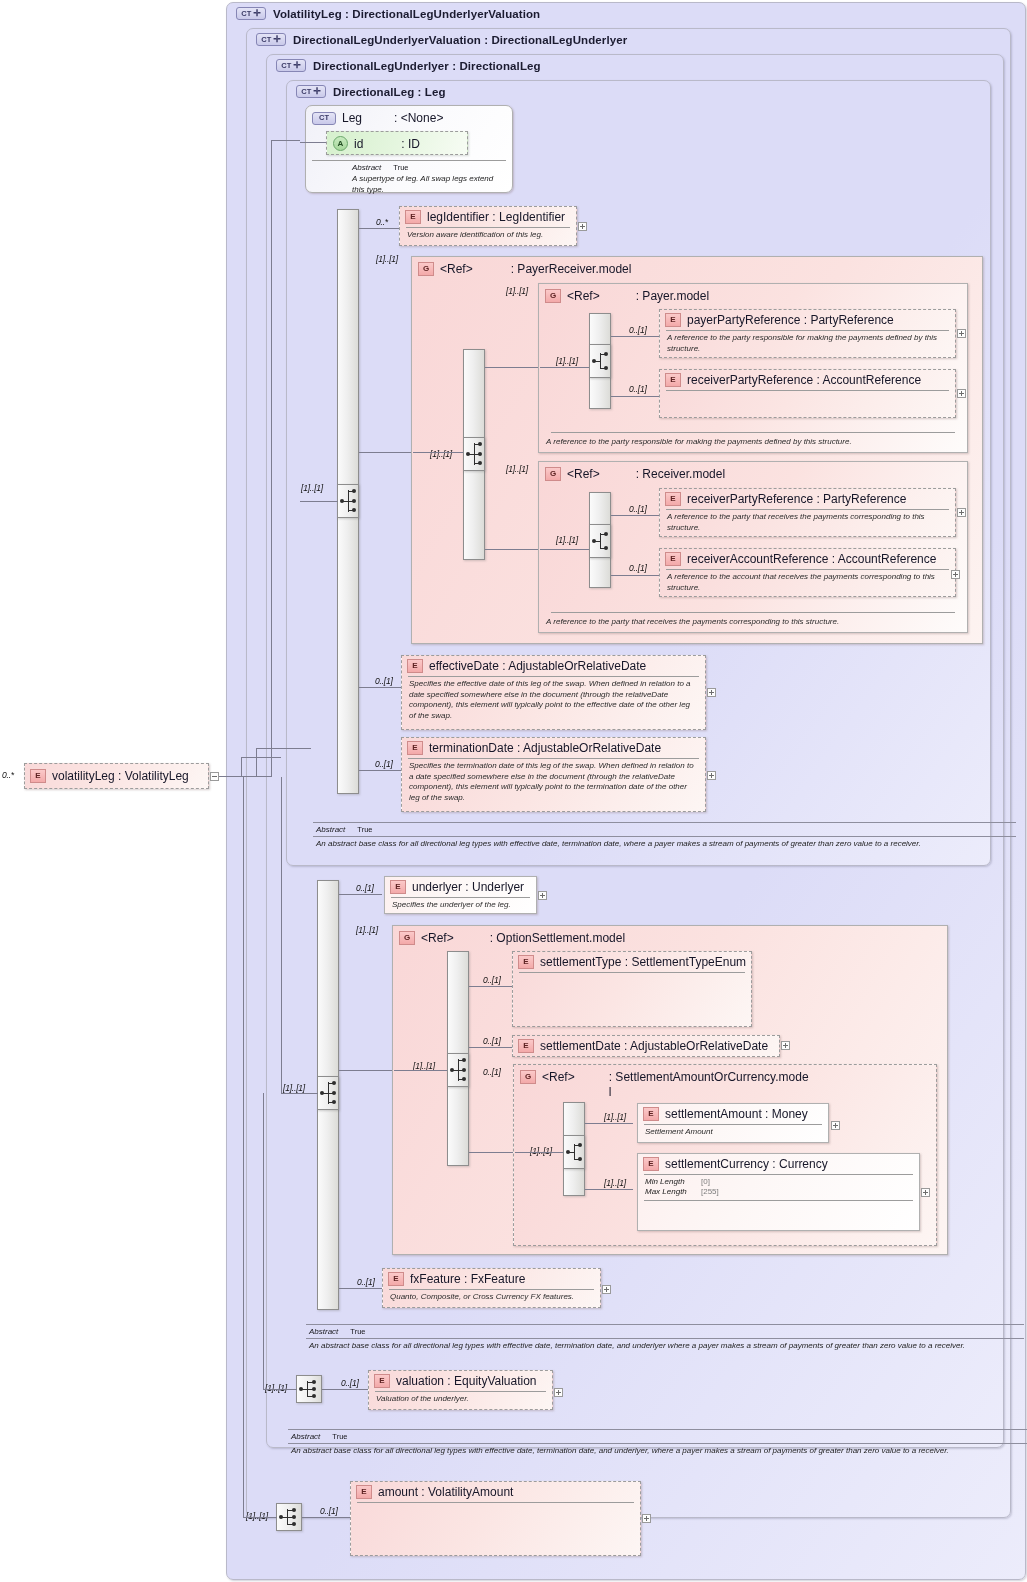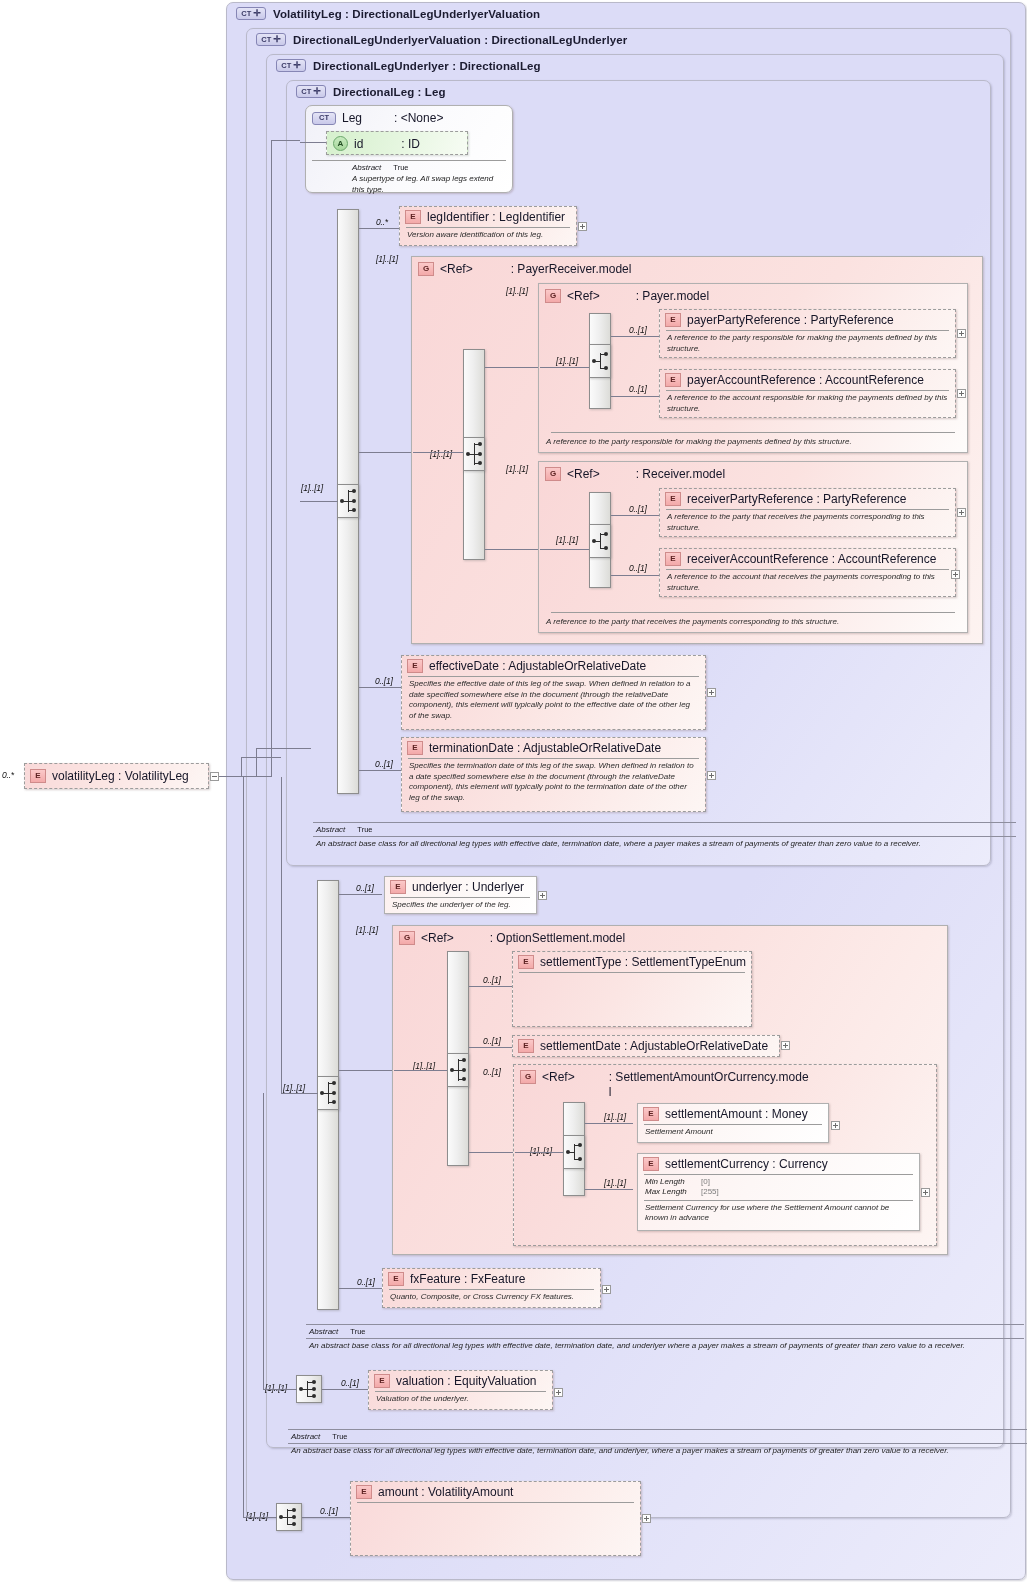--- a/index.html
+++ b/index.html
@@ -312,24 +312,23 @@
   <div class="node-rule"></div>
   <div class="node-doc">A reference to the party responsible for making the payments defined by this structure.</div>
 </div>
 <div class="plusbox" style="left:957px; top:329px;"></div>
 
 <div class="hline" style="left:611px; top:396px; width:49px;"></div>
 <div class="card" style="left:629px; top:384px;">0..[1]</div>
 <div class="node dashed" style="left:659px; top:369px; width:297px; height:49px;">
   <div class="node-title">
     <span class="badge-e">E</span>
-    <span class="node-name">payerAccountReference : AccountReference</span>
-  </div>
-  <div class="node-rule"></div>
-  <div class="node-doc">A reference to the account responsible for making the payments defined by this structure.</div>
+    <span class="node-name">receiverPartyReference : AccountReference</span>
+  </div>
+  <div class="node-rule"></div>
 </div>
 <div class="plusbox" style="left:957px; top:389px;"></div>
 
 <div class="card" style="left:506px; top:464px;">[1]..[1]</div>
 <div class="hline" style="left:485px; top:549px; width:54px;"></div>
 <div class="node solid" style="left:538px; top:461px; width:430px; height:172px;
             background:linear-gradient(120deg,#f9d7d7 0%,#fbe2e0 50%,#fefcfb 100%);">
   <div class="node-title" style="padding:5px 6px;">
     <span class="badge-g">G</span>
     <span class="node-name">&lt;Ref&gt;</span>
@@ -536,21 +535,20 @@
   <div class="node-rule"></div>
   <div class="prop" style="padding-top:2px;">
     <span class="k" style="width:56px;">Min Length</span>
     <span class="v">[0]</span>
   </div>
   <div class="prop">
     <span class="k" style="width:56px;">Max Length</span>
     <span class="v">[255]</span>
   </div>
   <div class="node-rule" style="margin-top:2px;"></div>
-  <div class="node-doc">Settlement Currency for use where the Settlement Amount cannot be known in advance</div>
 </div>
 <div class="plusbox" style="left:921px; top:1188px;"></div>
 
 <div class="hline" style="left:339px; top:1288px; width:44px;"></div>
 <div class="card" style="left:357px; top:1277px;">0..[1]</div>
 <div class="node dashed" style="left:382px; top:1268px; width:219px; height:40px;">
   <div class="node-title">
     <span class="badge-e">E</span>
     <span class="node-name">fxFeature : FxFeature</span>
   </div>

